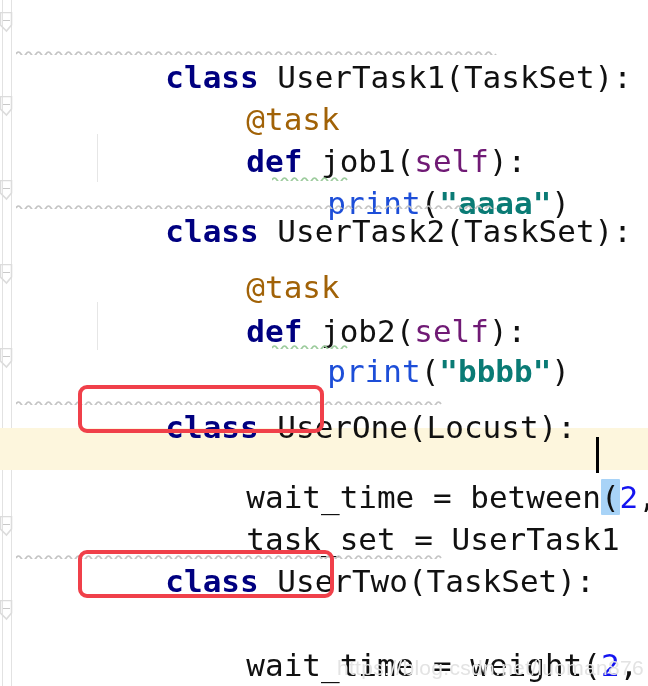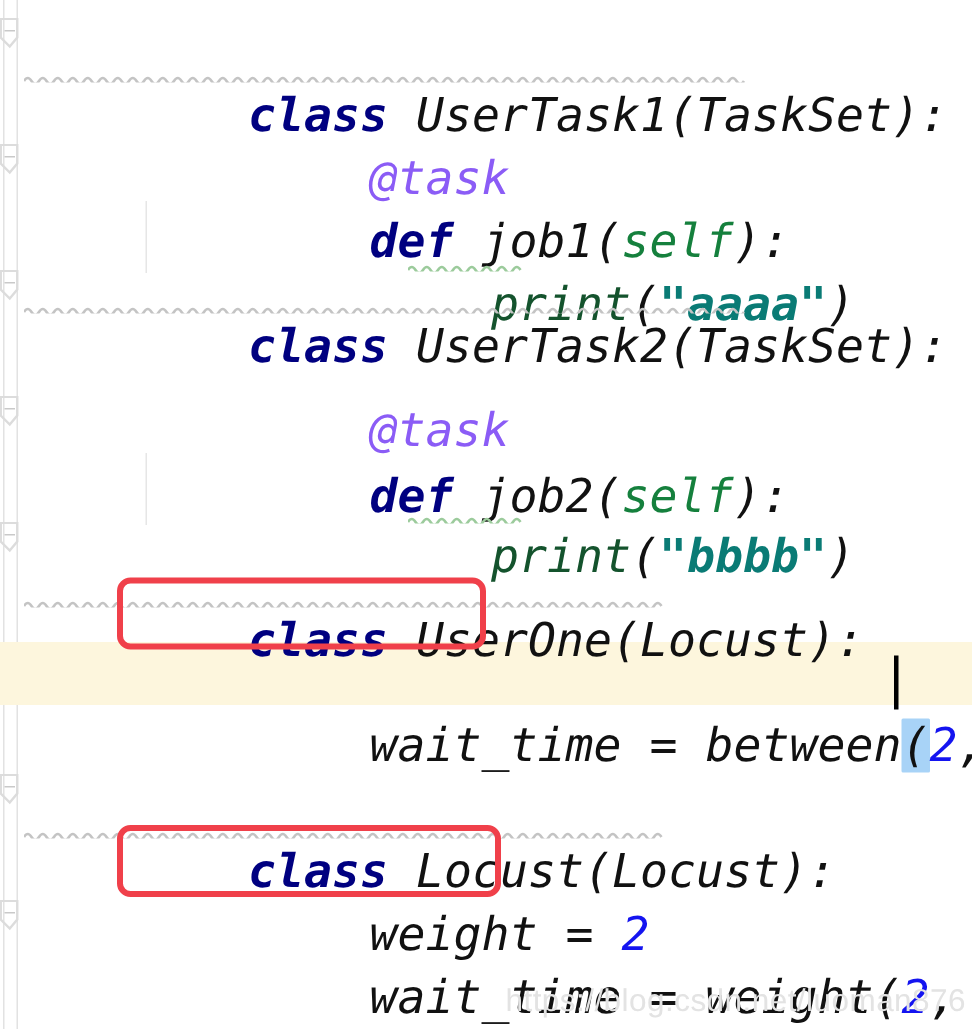--- a/index.html
+++ b/index.html
@@ -71,44 +71,43 @@
     font-size: 31px;
     line-height: 42px;
     color: #111111;
     letter-spacing: 0px;
   }
   .line .txt {
     position: absolute;
     left: 16px;
     top: 0;
     white-space: pre;
-    font-style: italic;
   }
 
   
   .current-line-band {
     position: absolute;
     left: 0;
     width: 648px;
     height: 42px;
     background: #fdf6dd;
   }
 
   
   .indent-guide {
     position: absolute;
     width: 1px;
     background: #e6e6e6;
   }
 
   
   .kw      { color: #000080; font-weight: bold; }   
-  .deco    { color: #8b5cf6; }                       
-  .fn      { color: #14532d; }                       
-  .selfp   { color: #15803d; }                       
+  .deco    { color: #a16207; }                       
+  .fn      { color: #1d4ed8; }                       
+  .selfp   { color: #701a75; }                       
   .str     { color: #0a7b75; font-weight: bold; }    
   .num     { color: #1414f0; }                       
   .plain   { color: #111111; }
 
   
   .squig {
     position: absolute;
     height: 5px;
   }
   .squig.gray  { color: #c4c4c4; }
@@ -285,35 +284,35 @@
       </svg>
     </div>
 
 
     <div class="line" style="top:434px">
       <span class="txt" style="left:97px">
         <span class="plain">wait_time = between</span><span class="plain brmatch">(</span><span class="num">2</span><span class="plain">, </span>
       </span>
     </div>
 
+    <div class="line" style="top:476px">
+      <span class="txt" style="left:97px">
+        <span class="plain">task_set = UserTask1</span>
+      </span>
+    </div>
 
     <div class="line" style="top:518px">
       <span class="txt">
-        <span class="kw">class</span><span class="plain"> Locust(Locust):</span>
+        <span class="kw">class</span><span class="plain"> UserTwo(TaskSet):</span>
       </span>
       <svg class="squig gray" style="left:16px; top:36px; width:430px;" viewBox="0 0 430 5" preserveAspectRatio="none">
         <path d="M0 4 Q2.5 0 5 4 T10 4 T15 4 T20 4 T25 4 T30 4 T35 4 T40 4 T45 4 T50 4 T55 4 T60 4 T65 4 T70 4 T75 4 T80 4 T85 4 T90 4 T95 4 T100 4 T105 4 T110 4 T115 4 T120 4 T125 4 T130 4 T135 4 T140 4 T145 4 T150 4 T155 4 T160 4 T165 4 T170 4 T175 4 T180 4 T185 4 T190 4 T195 4 T200 4 T205 4 T210 4 T215 4 T220 4 T225 4 T230 4 T235 4 T240 4 T245 4 T250 4 T255 4 T260 4 T265 4 T270 4 T275 4 T280 4 T285 4 T290 4 T295 4 T300 4 T305 4 T310 4 T315 4 T320 4 T325 4 T330 4 T335 4 T340 4 T345 4 T350 4 T355 4 T360 4 T365 4 T370 4 T375 4 T380 4 T385 4 T390 4 T395 4 T400 4 T405 4 T410 4 T415 4 T420 4 T425 4" fill="none" stroke="currentColor" stroke-width="1.7"></path>
       </svg>
     </div>
 
-    <div class="line" style="top:560px">
-      <span class="txt" style="left:97px">
-        <span class="plain">weight = </span><span class="num">2</span>
-      </span>
-    </div>
 
     <div class="line" style="top:602px">
       <span class="txt" style="left:97px">
         <span class="plain">wait_time = weight(</span><span class="num">2</span><span class="plain">, </span>
       </span>
     </div>
 
     <div class="line" style="top:644px">
       <span class="txt" style="left:97px">
         

